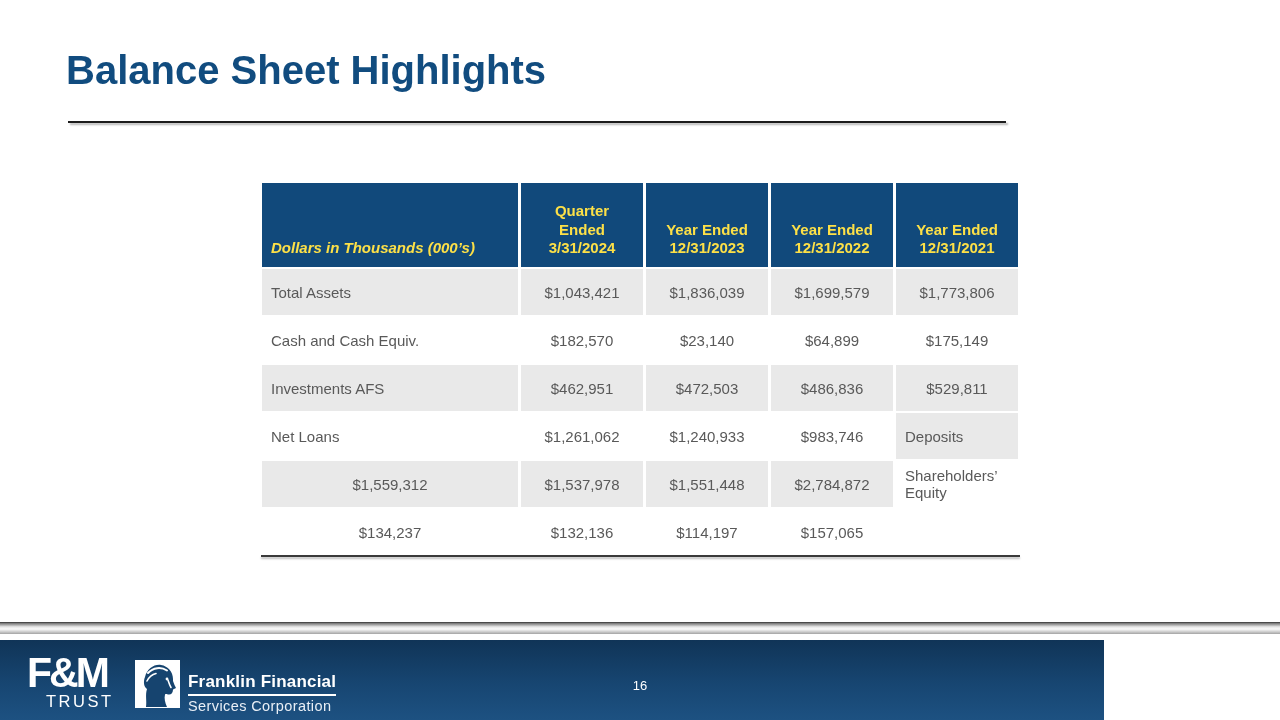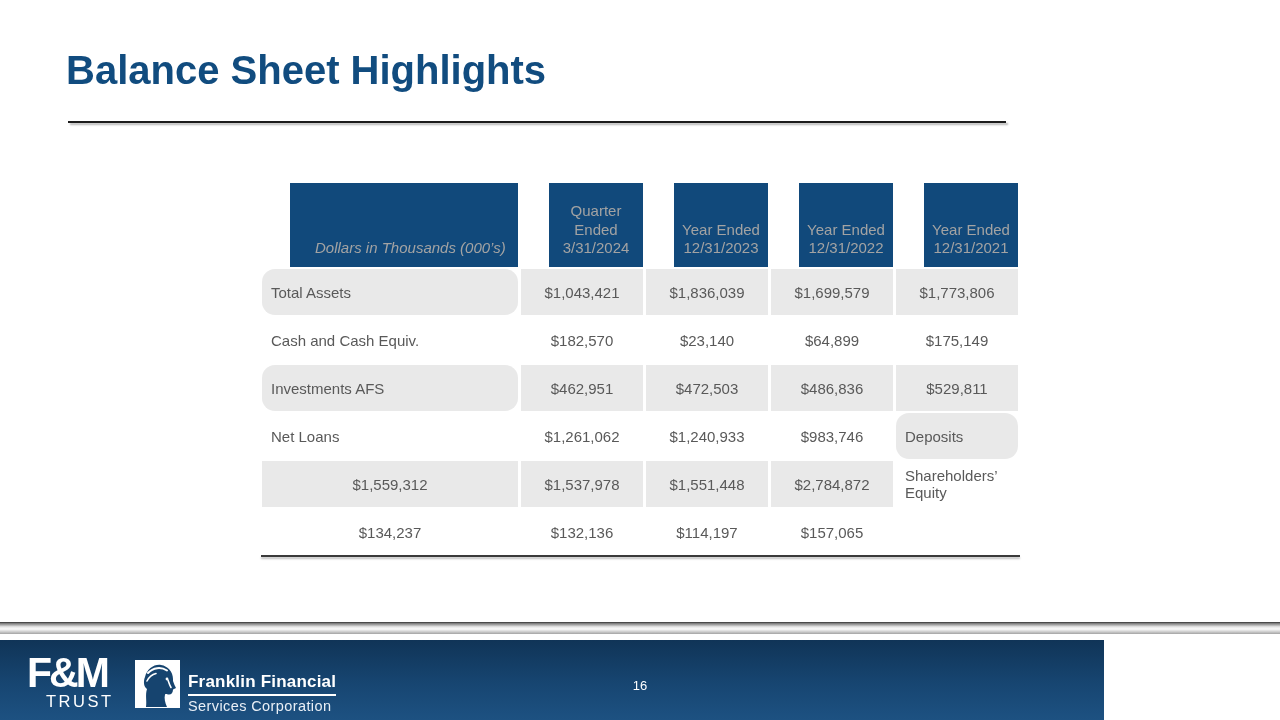--- a/index.html
+++ b/index.html
@@ -47,53 +47,51 @@
     top: 183px;
     width: 756px;
     display: grid;
     grid-template-columns: 256px repeat(4, 1fr);
     column-gap: 3px;
     row-gap: 2px;
     background: #ffffff;
   }
   .th {
     background: #11497B;
-    color: #a3a3a3;
-    font-weight: normal;
+    color: #fde047;
+    font-weight: bold;
     font-size: 15px;
     height: 84px;
     display: flex;
     align-items: flex-end;
     justify-content: center;
     text-align: center;
     white-space: pre-line;
     padding-bottom: 9px;
     box-sizing: border-box;
     line-height: 1.25;
-    margin-left: 28px;
   }
   .th.corner {
     justify-content: flex-start;
     text-align: left;
     font-style: italic;
-    padding-left: 25px;
+    padding-left: 9px;
   }
   .td {
     height: 46px;
     display: flex;
     align-items: center;
     justify-content: center;
     font-size: 15px;
     color: #595959;
     box-sizing: border-box;
   }
   .td.label {
     justify-content: flex-start;
     padding-left: 9px;
-    border-radius: 13px;
   }
   .row-odd  { background: #E9E9E9; }
   .row-even { background: #ffffff; }
   .table-bottom-rule {
     position: absolute;
     left: 261px;
     top: 555px;
     width: 759px;
     height: 2px;
     background: #3a3a3a;

